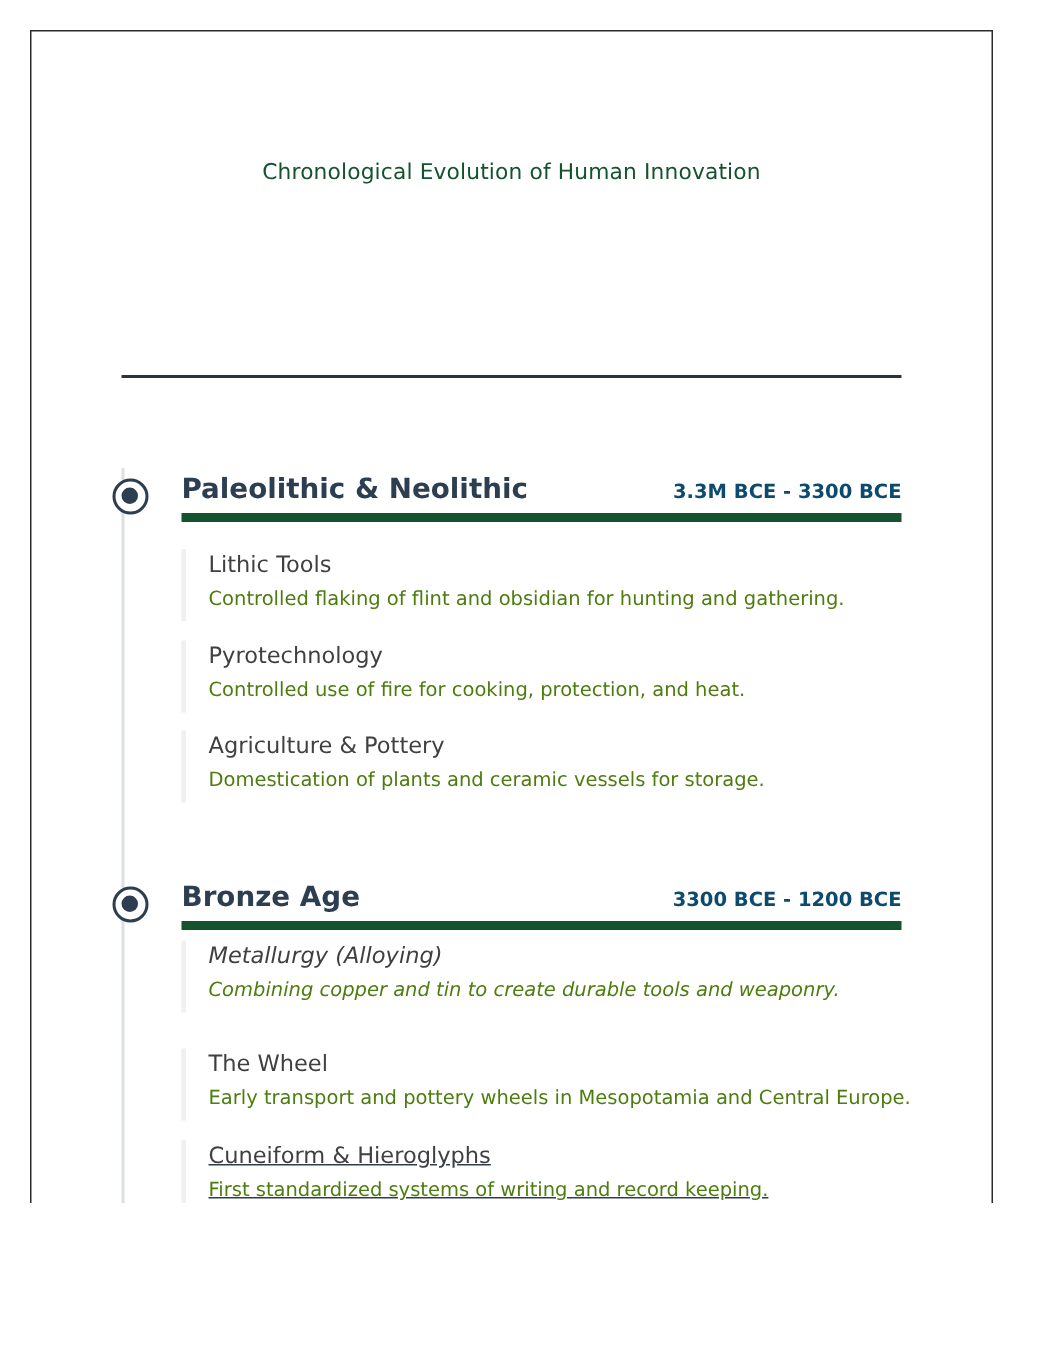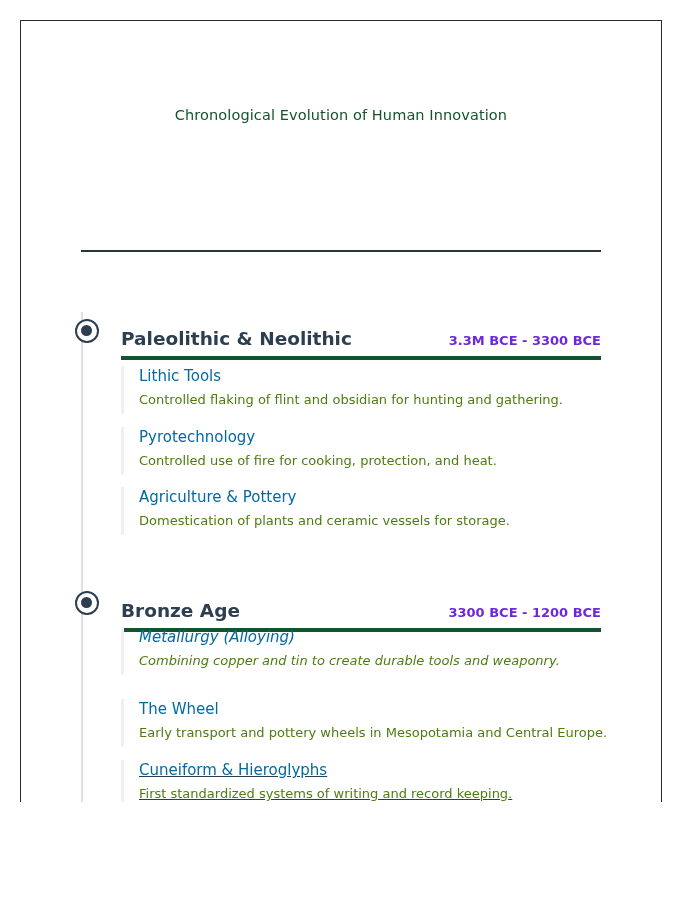--- a/index.html
+++ b/index.html
@@ -60,49 +60,49 @@
     .marker::after {
       content: "";
       position: absolute;
       left: 4px; top: 4px;
       width: 11px; height: 11px;
       border-radius: 50%;
       background: #2c3e50;
     }
     .era-header {
       position: absolute;
-      left: 100px; top: 12px;
+      left: 100px; top: 0;
       width: 480px; height: 29px;
-      border-bottom: 4px solid #14532d;
+      border-bottom: 6px solid #14532d;
     }
     .era-title {
       position: absolute;
       left: 0; top: -3px;
       font-size: 18.5px;
       font-weight: bold;
       color: #2c3e50;
     }
     .era-dates {
       position: absolute;
       right: 0; top: 2px;
       font-size: 13px;
       font-weight: bold;
-      color: #6d28d9;
+      color: #0c4a6e;
     }
 
     .item {
       position: absolute;
       left: 100px;
       width: 480px; height: 48px;
       border-left: 3px solid #eef0f2;
       padding-left: 15px;
     }
     .item-title {
       font-size: 15px;
-      color: #0369a1;
+      color: #404040;
       line-height: 20px;
       padding-top: 0px;
     }
     .item-desc {
       font-size: 13px;
       color: #4d7c0f;
       line-height: 18px;
       margin-top: 5px;
       white-space: nowrap;
     }

